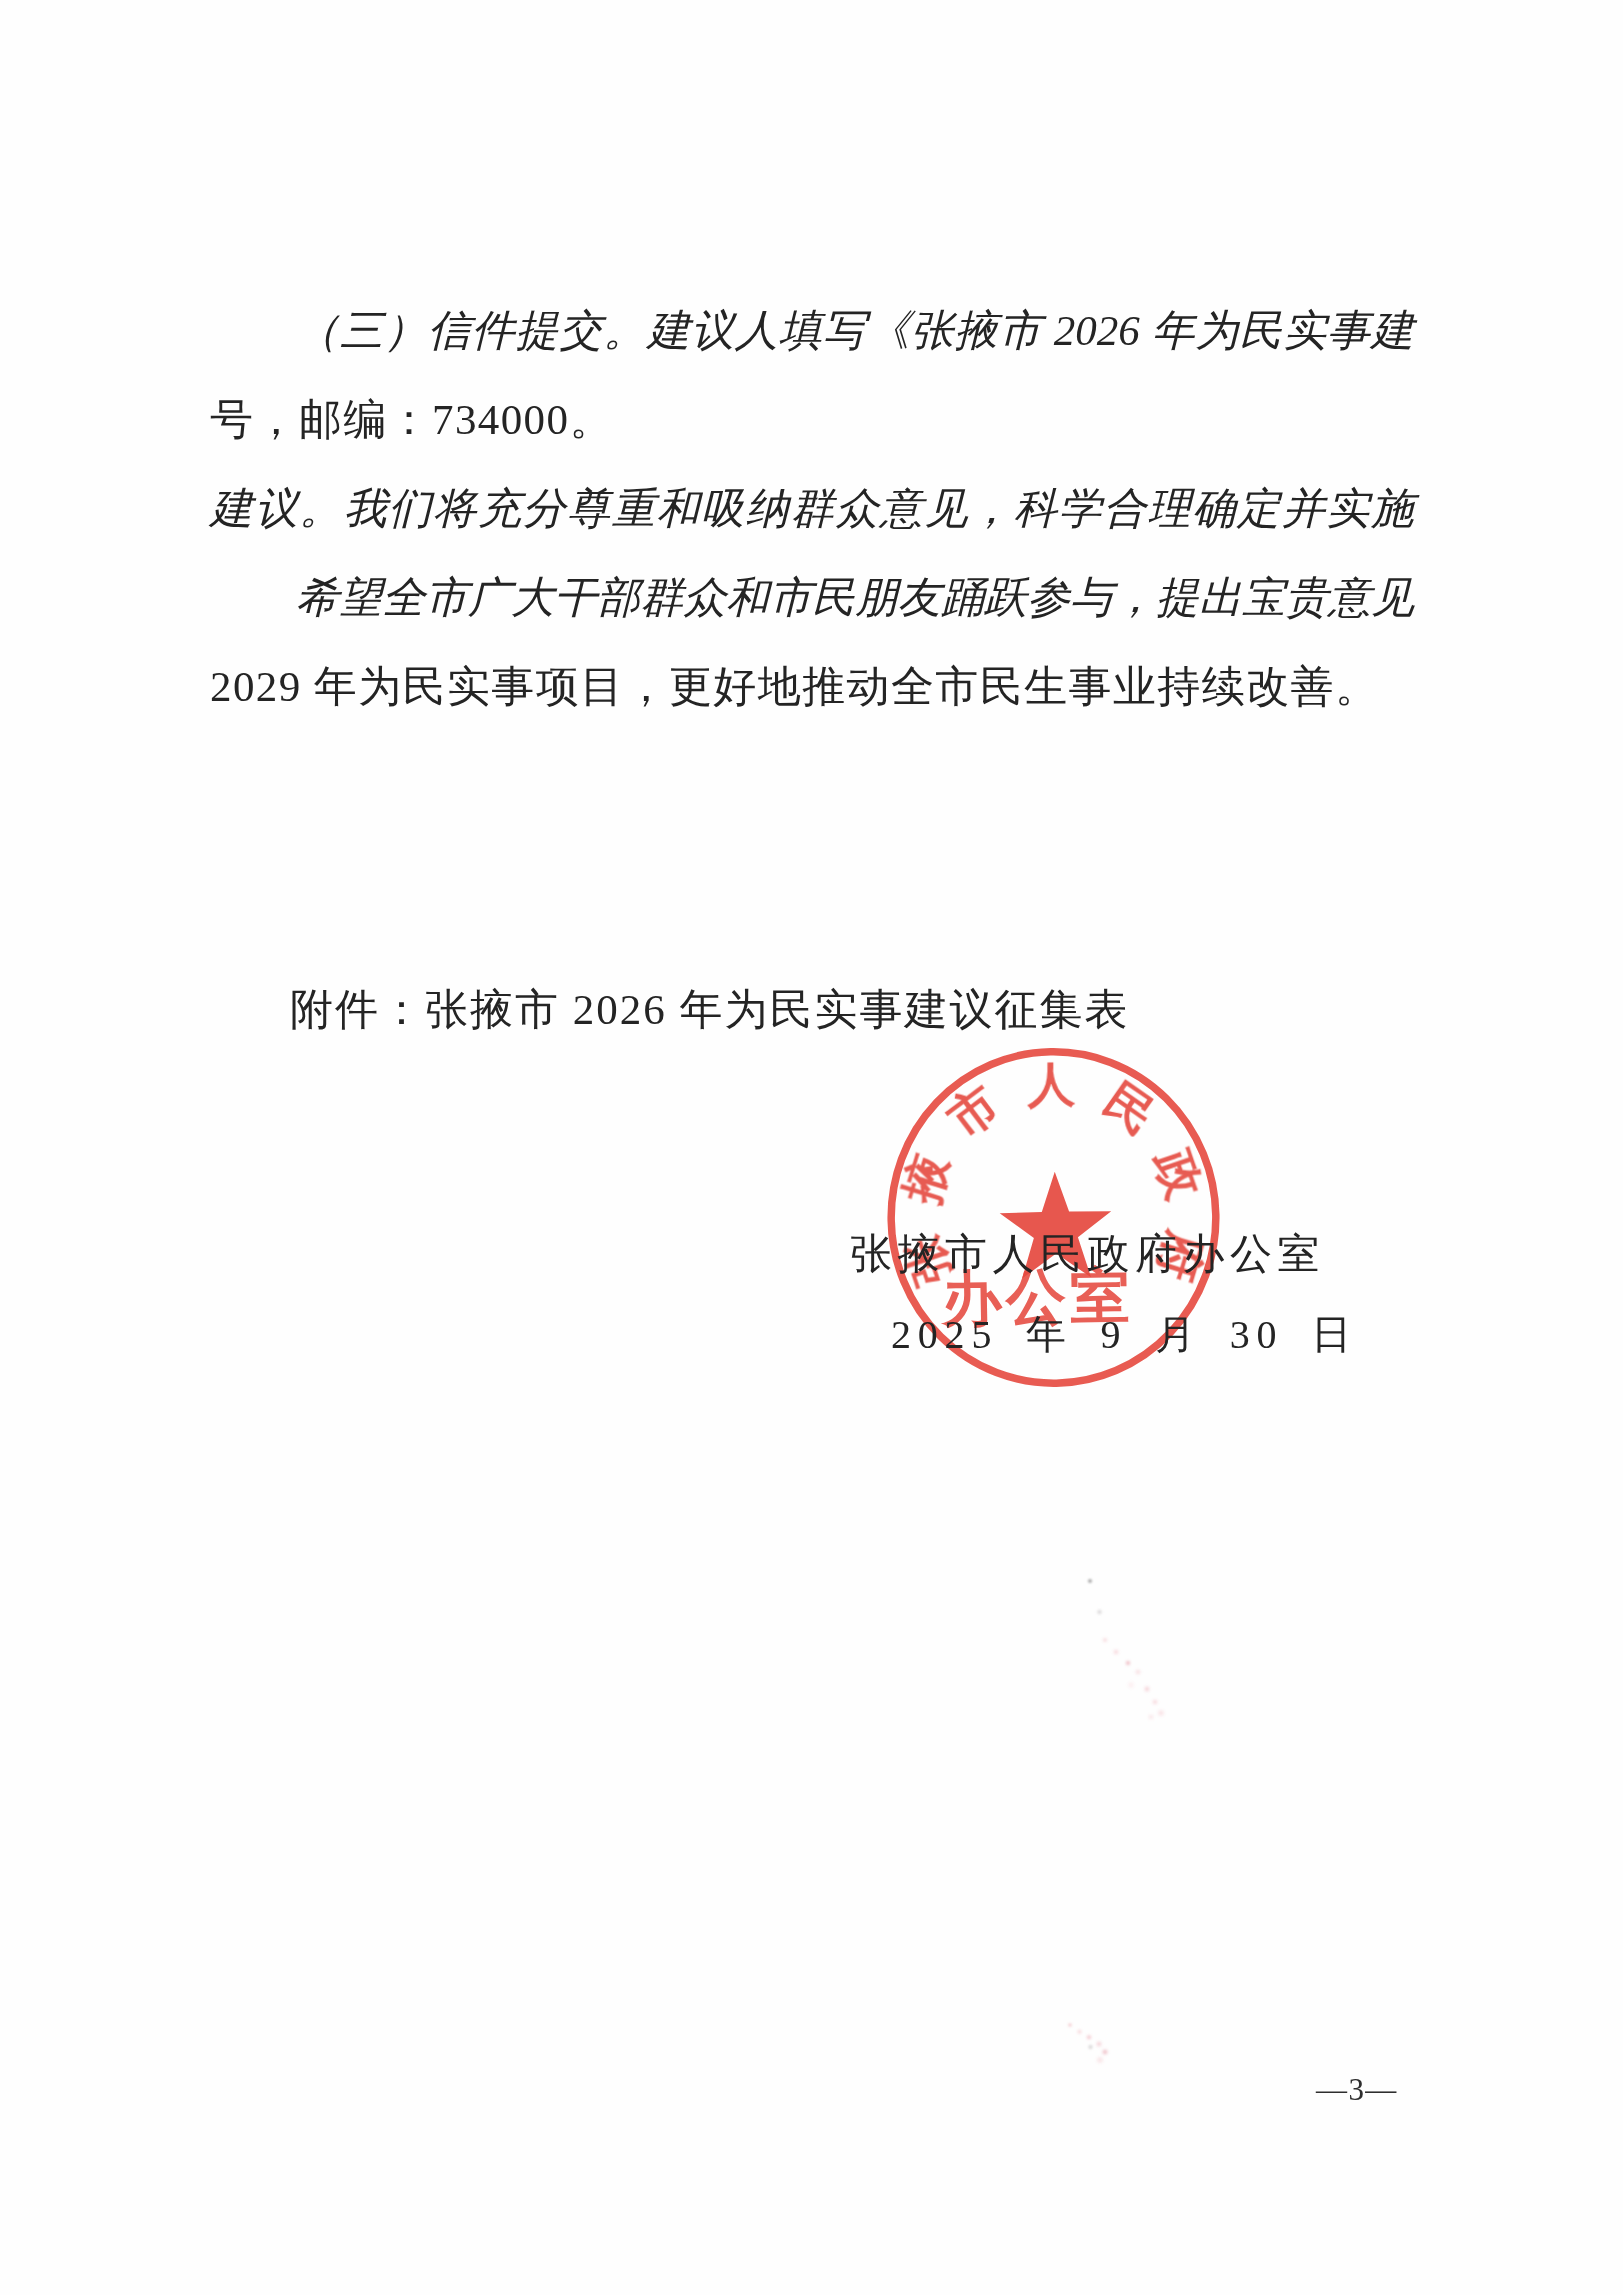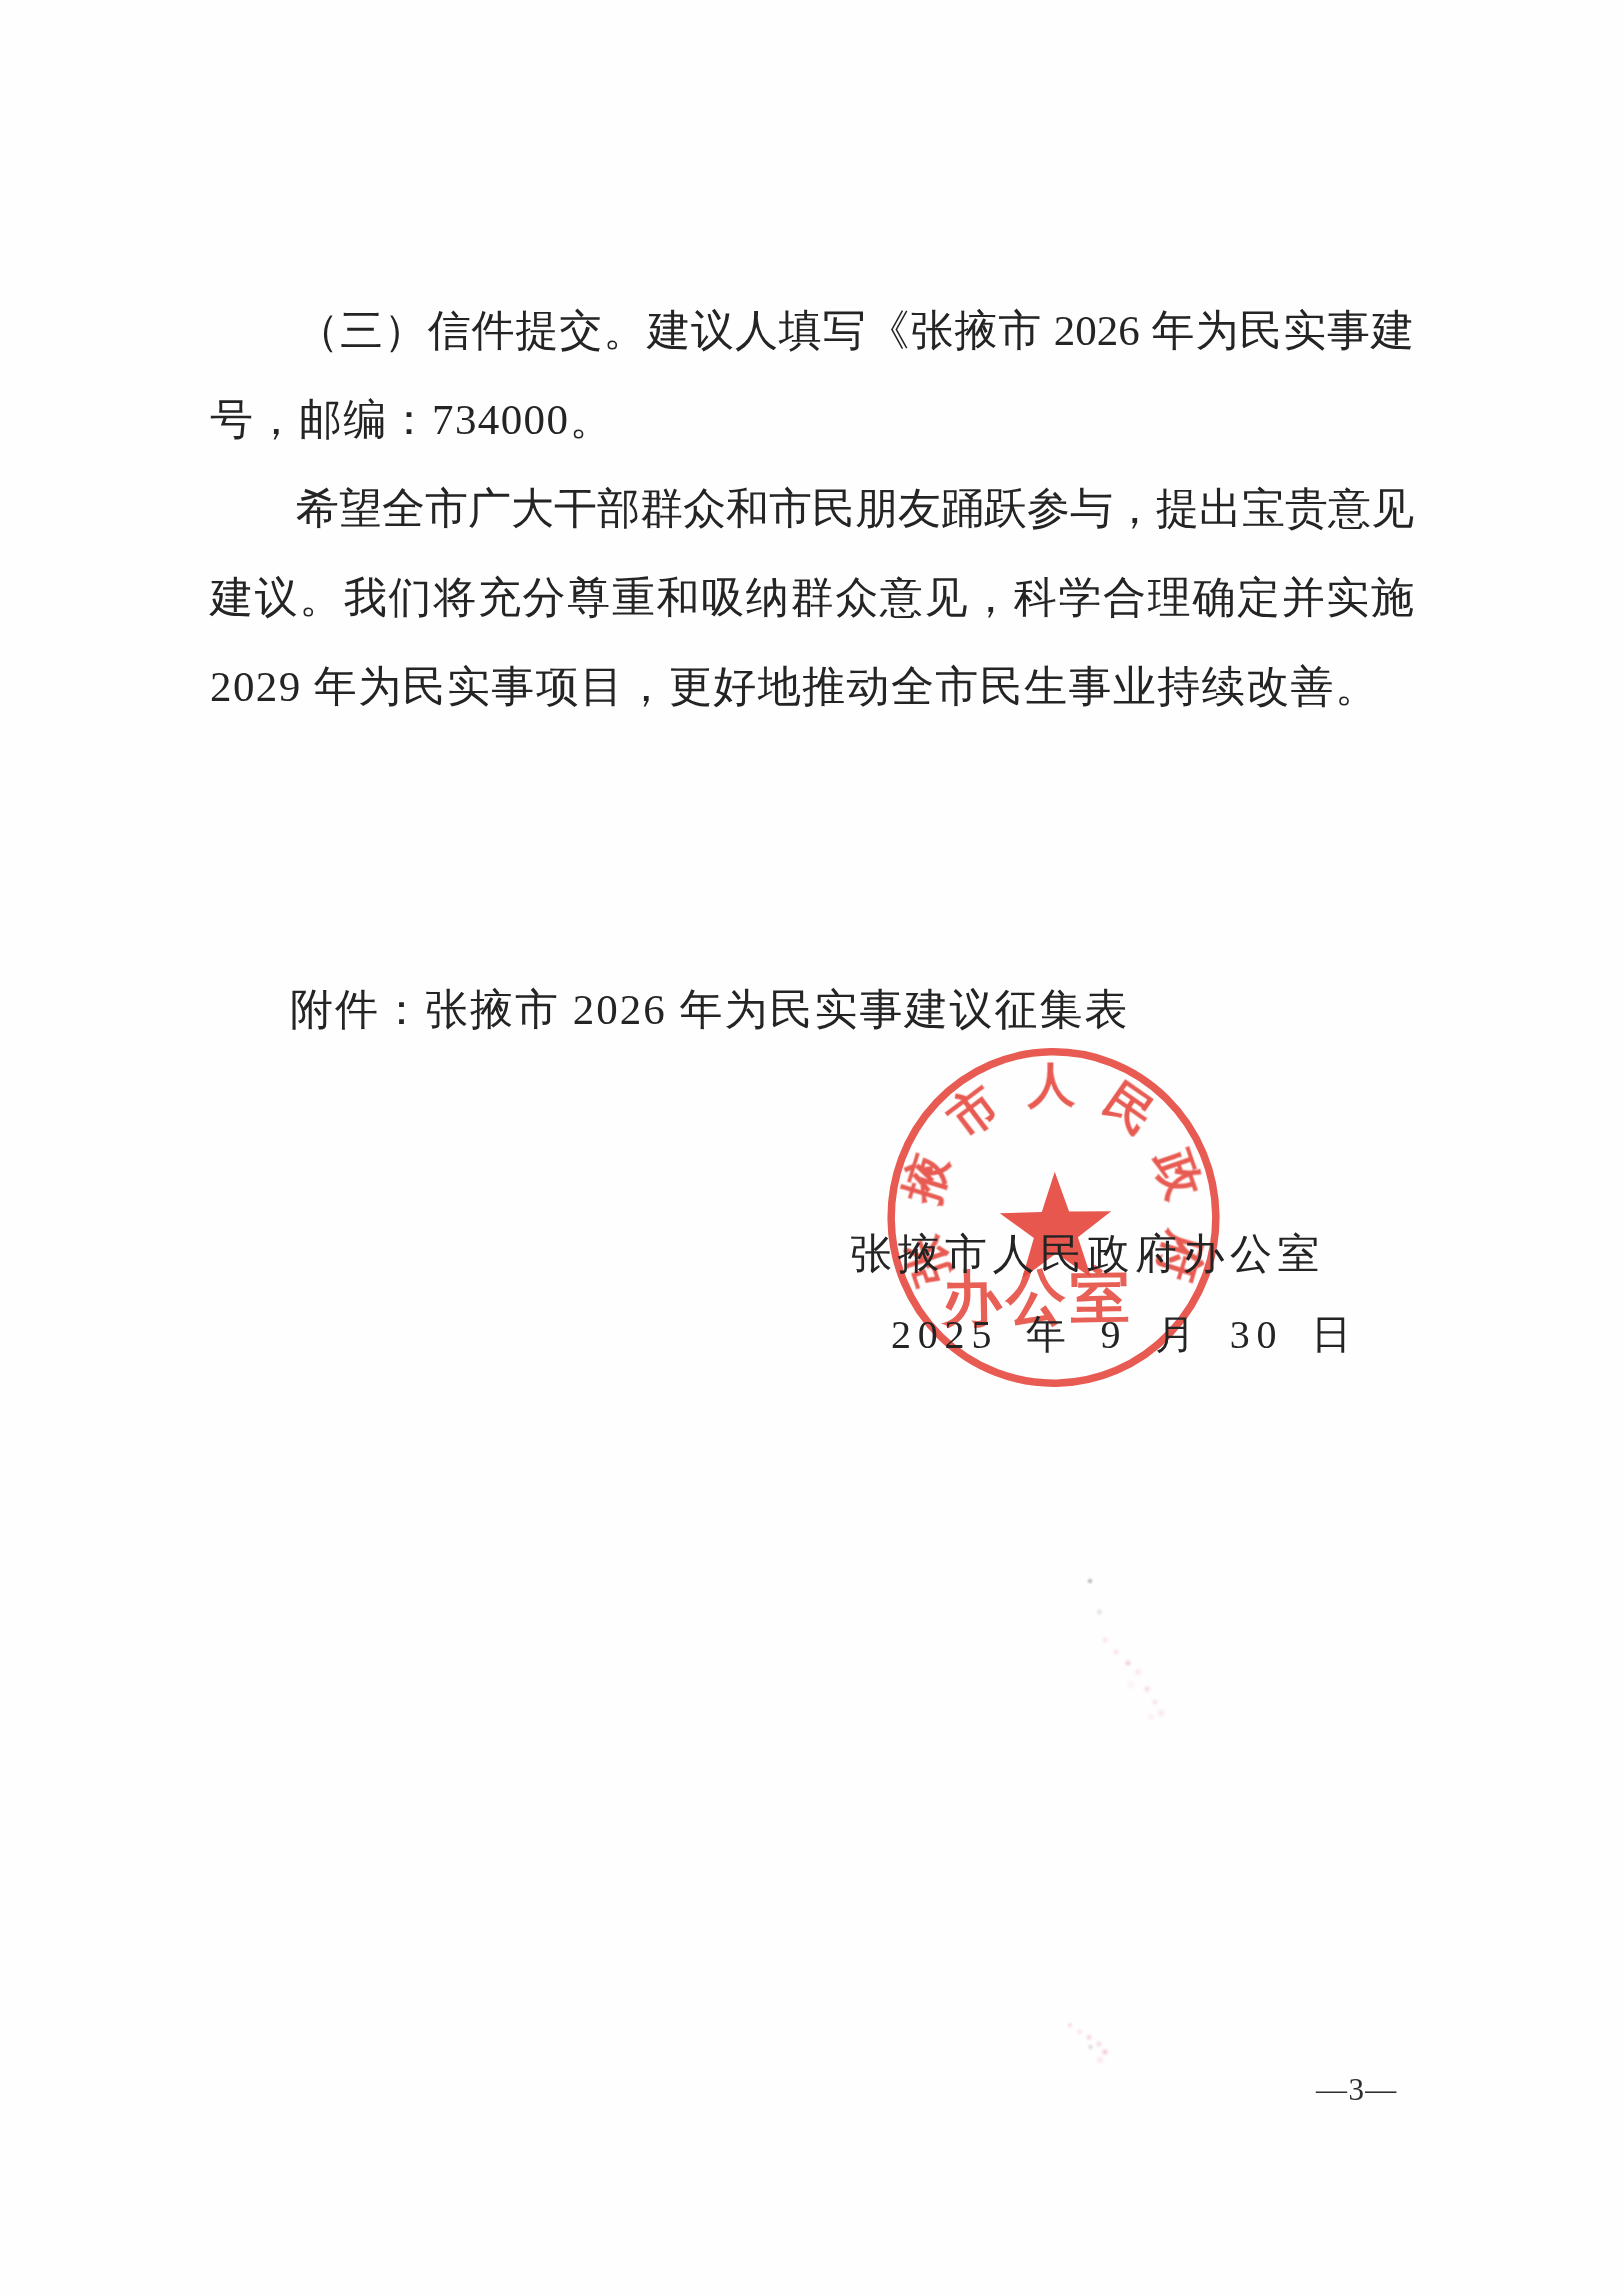--- a/index.html
+++ b/index.html
@@ -23,20 +23,21 @@
   .line {
     height: 89px;
     line-height: 89px;
     font-size: 43px;
     white-space: nowrap;
   }
   .just {
     white-space: normal;
     text-align: justify;
     text-align-last: justify;
+    font-style: italic;
   }
   .indent { text-indent: 86px; }
   .loose { letter-spacing: 1.4px; font-family: Liberation Serif, serif; }
   .attachment {
     position: absolute;
     left: 204px;
     top: 965px;
     width: 1204px;
     height: 89px;
     line-height: 89px;
@@ -137,22 +138,22 @@
       <text x="225" y="397" text-anchor="middle" font-size="88" font-weight="bold" letter-spacing="6" fill="#e5493f" opacity="0.88">办公室</text>
     </svg>
   </div>
 
   <div class="smudge smudge-a"></div>
   <div class="smudge smudge-b"></div>
 
   <div class="body-text">
     <div class="line just indent">（三）信件提交。建议人填写《张掖市 2026 年为民实事建</div>
     <div class="line loose">号，邮编：734000。</div>
+    <div class="line just">建议。我们将充分尊重和吸纳群众意见，科学合理确定并实施</div>
     <div class="line just indent">希望全市广大干部群众和市民朋友踊跃参与，提出宝贵意见</div>
-    <div class="line just">建议。我们将充分尊重和吸纳群众意见，科学合理确定并实施</div>
     <div class="line loose">2029 年为民实事项目，更好地推动全市民生事业持续改善。</div>
   </div>
 
   <div class="attachment">附件：张掖市 2026 年为民实事建议征集表</div>
 
   <div class="sig-office">张掖市人民政府办公室</div>
   <div class="sig-date">2025 年 9 月 30 日</div>
 
   <div class="page-number">—3—</div>
 

